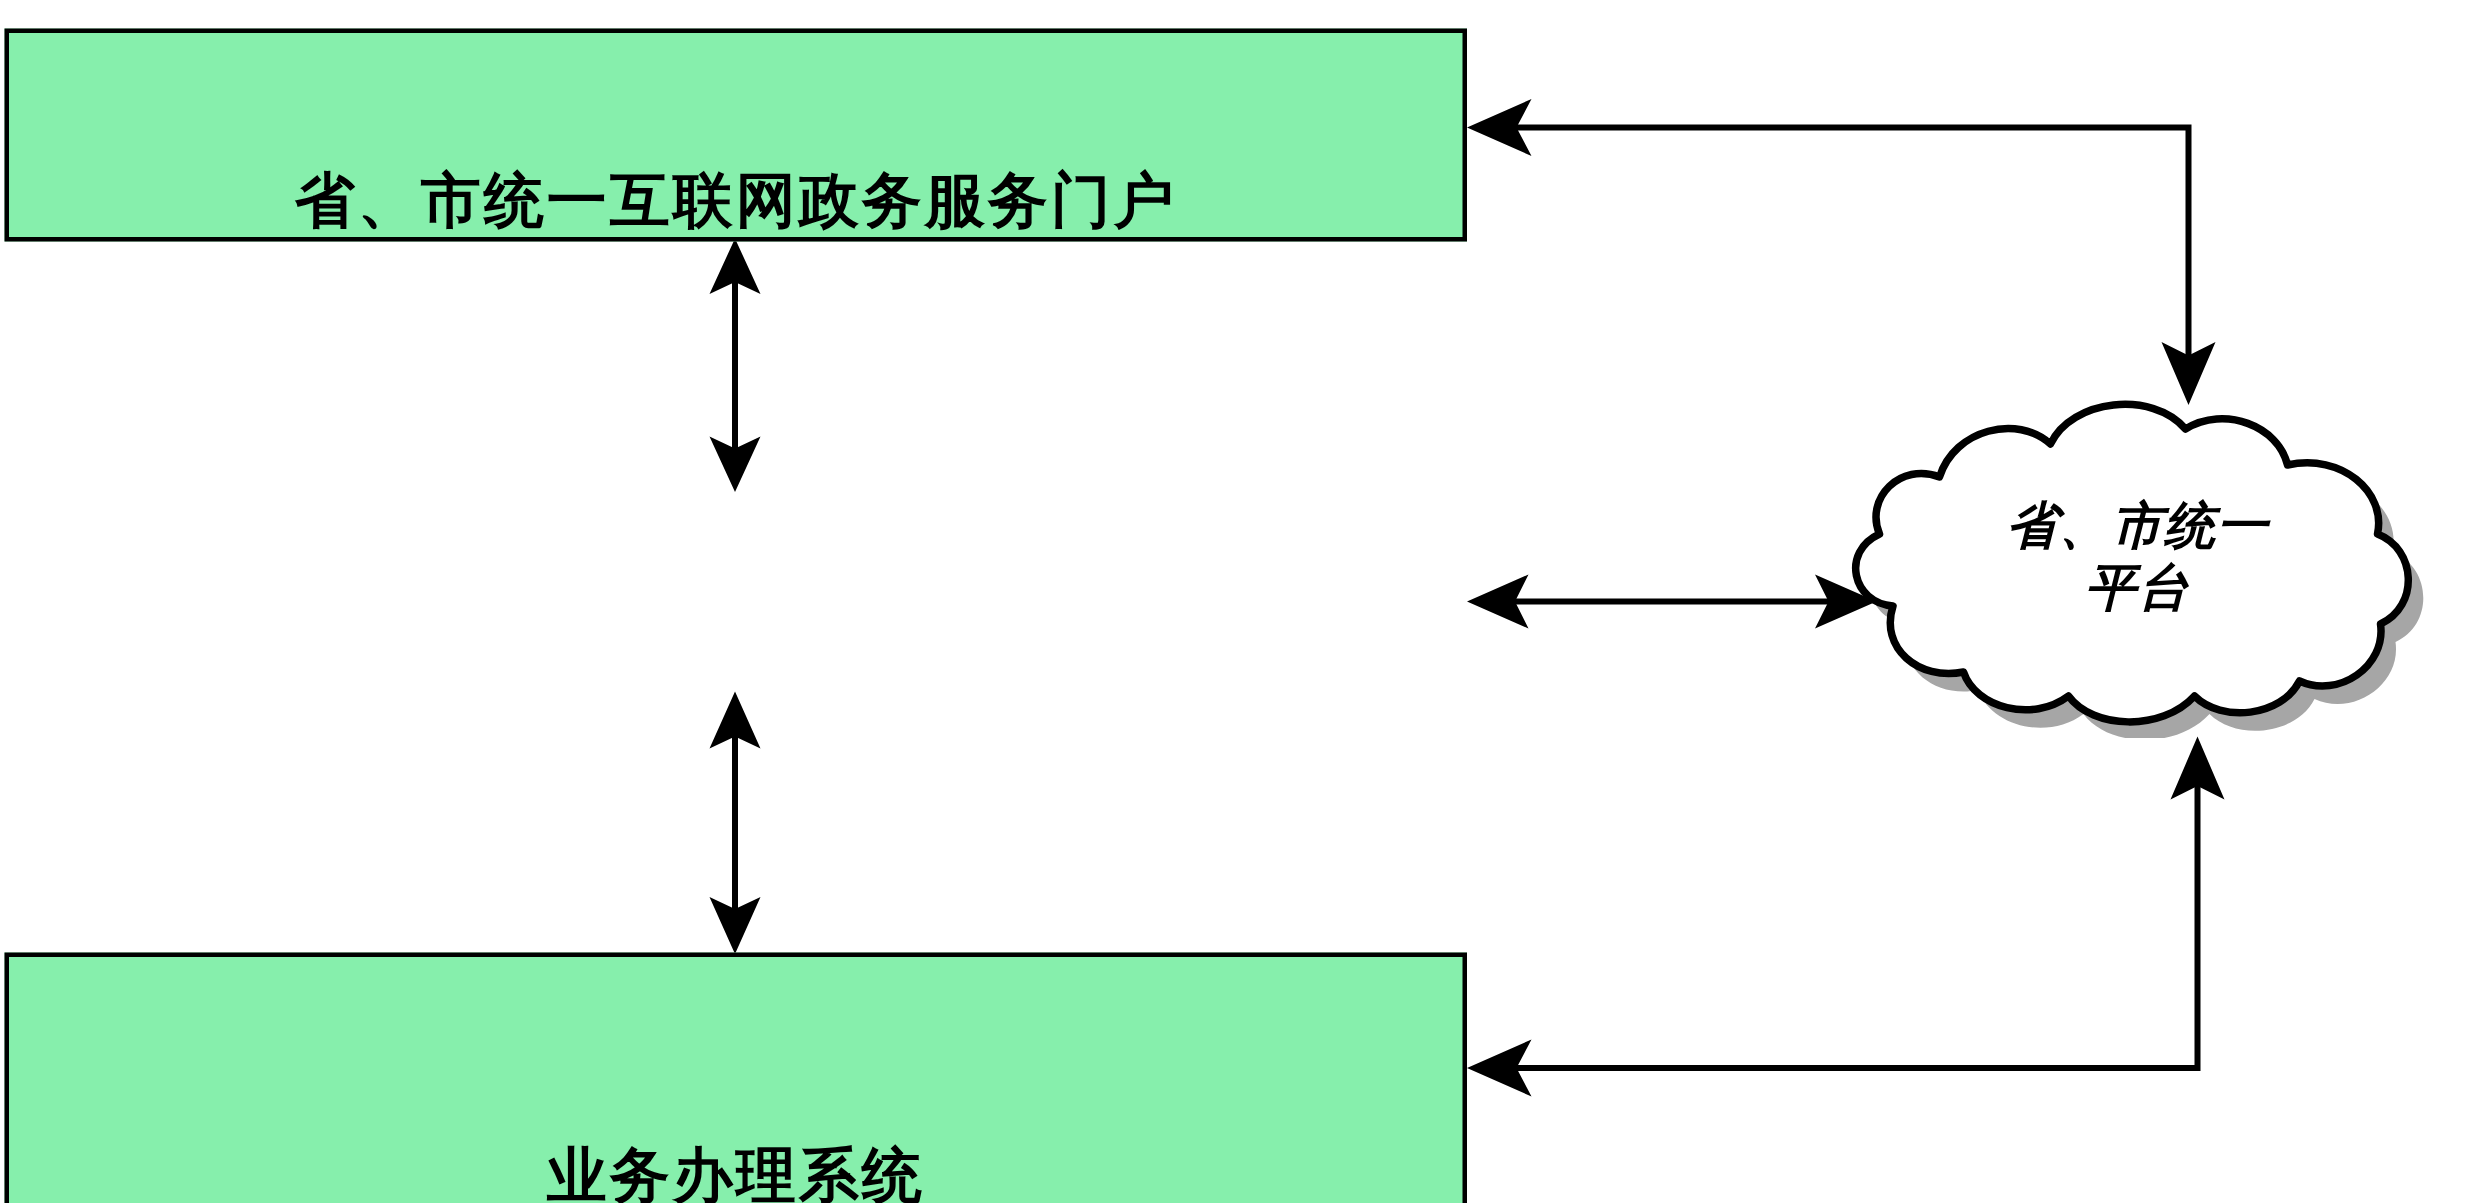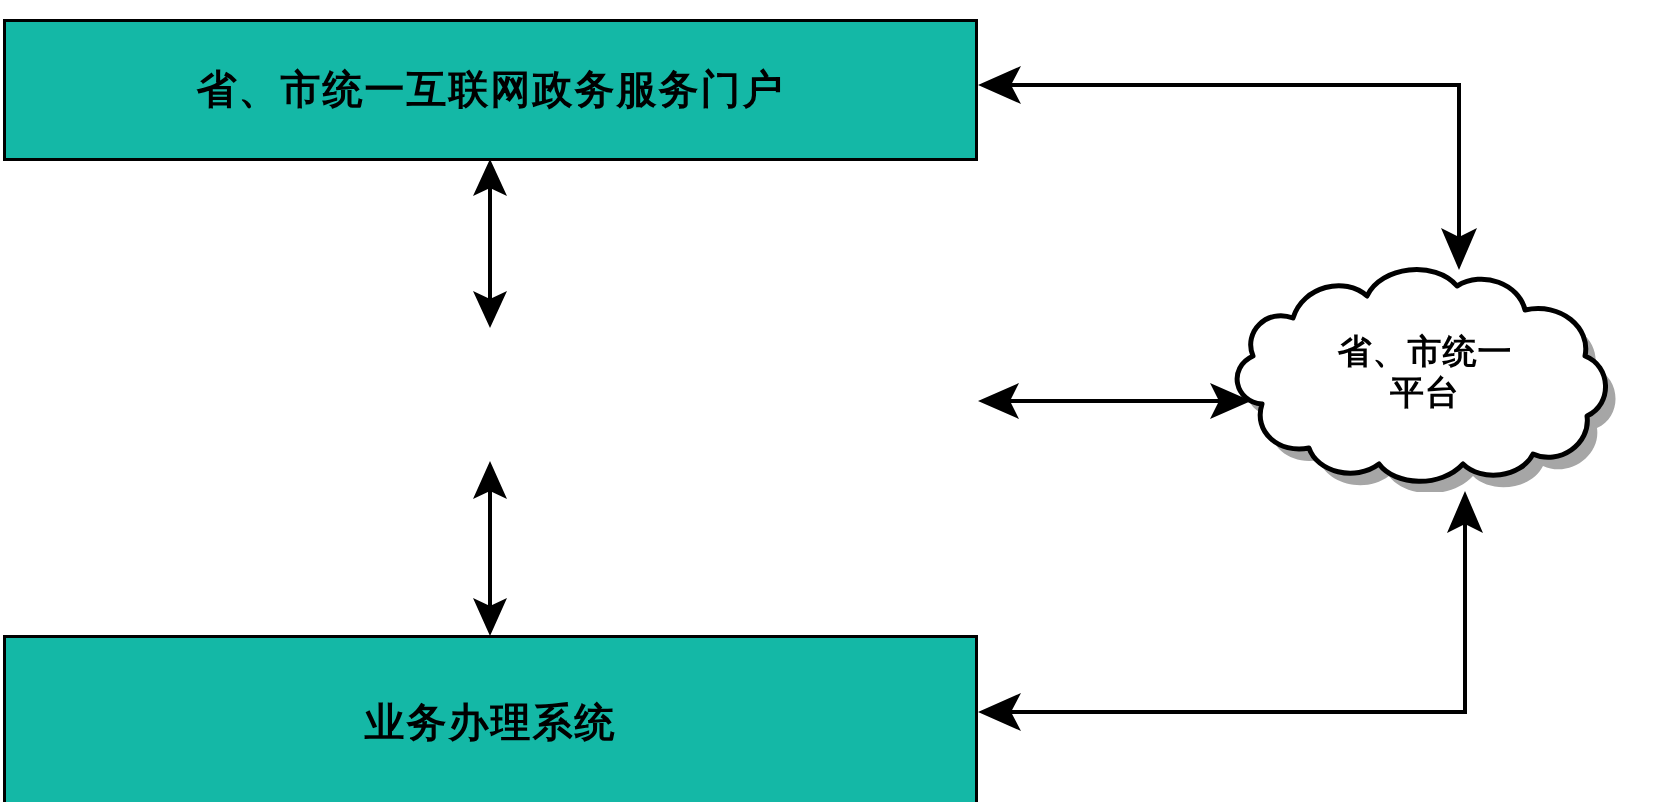--- a/index.html
+++ b/index.html
@@ -13,24 +13,24 @@
   #canvas {
     position: relative;
     width: 1654px;
     height: 802px;
     background: #ffffff;
     overflow: hidden;
   }
   .node-box {
     position: absolute;
     box-sizing: border-box;
-    background: #14b8a6;
+    background: #86efac;
     border: 3px solid #000000;
     display: flex;
-    align-items: center;
+    align-items: flex-end;
     justify-content: center;
   }
   .node-label {
     font-family: "DejaVu Sans", "Liberation Sans", sans-serif;
     font-size: 40px;
     font-weight: 600;
     color: #000000;
     letter-spacing: 2px;
     line-height: 1.18;
     text-align: center;
@@ -117,21 +117,21 @@
 
   <div class="node-box" style="left:3px; top:19px; width:975px; height:142px;">
     <div class="node-label">省、市统一互联网政务服务门户</div>
   </div>
 
 
   <div class="node-box" style="left:3px; top:635px; width:975px; height:176px;">
     <div class="node-label">业务办理系统</div>
   </div>
 
-  <div class="cloud-wrap" style="left:1195px; top:252px; width:460px; height:240px;">
+  <div class="cloud-wrap" style="left:1195px; top:252px; width:460px; height:240px;font-style:italic;">
     <svg width="460" height="240" viewBox="0 0 460 240" xmlns="http://www.w3.org/2000/svg">
 
       <path d="M 67 152
                C 40 150, 32 116, 58 104
                C 48 80, 72 56, 98 66
                C 108 34, 150 24, 172 44
                C 186 14, 240 8, 262 34
                C 288 18, 324 32, 330 58
                C 366 50, 396 76, 390 104
                C 416 114, 418 152, 392 164

